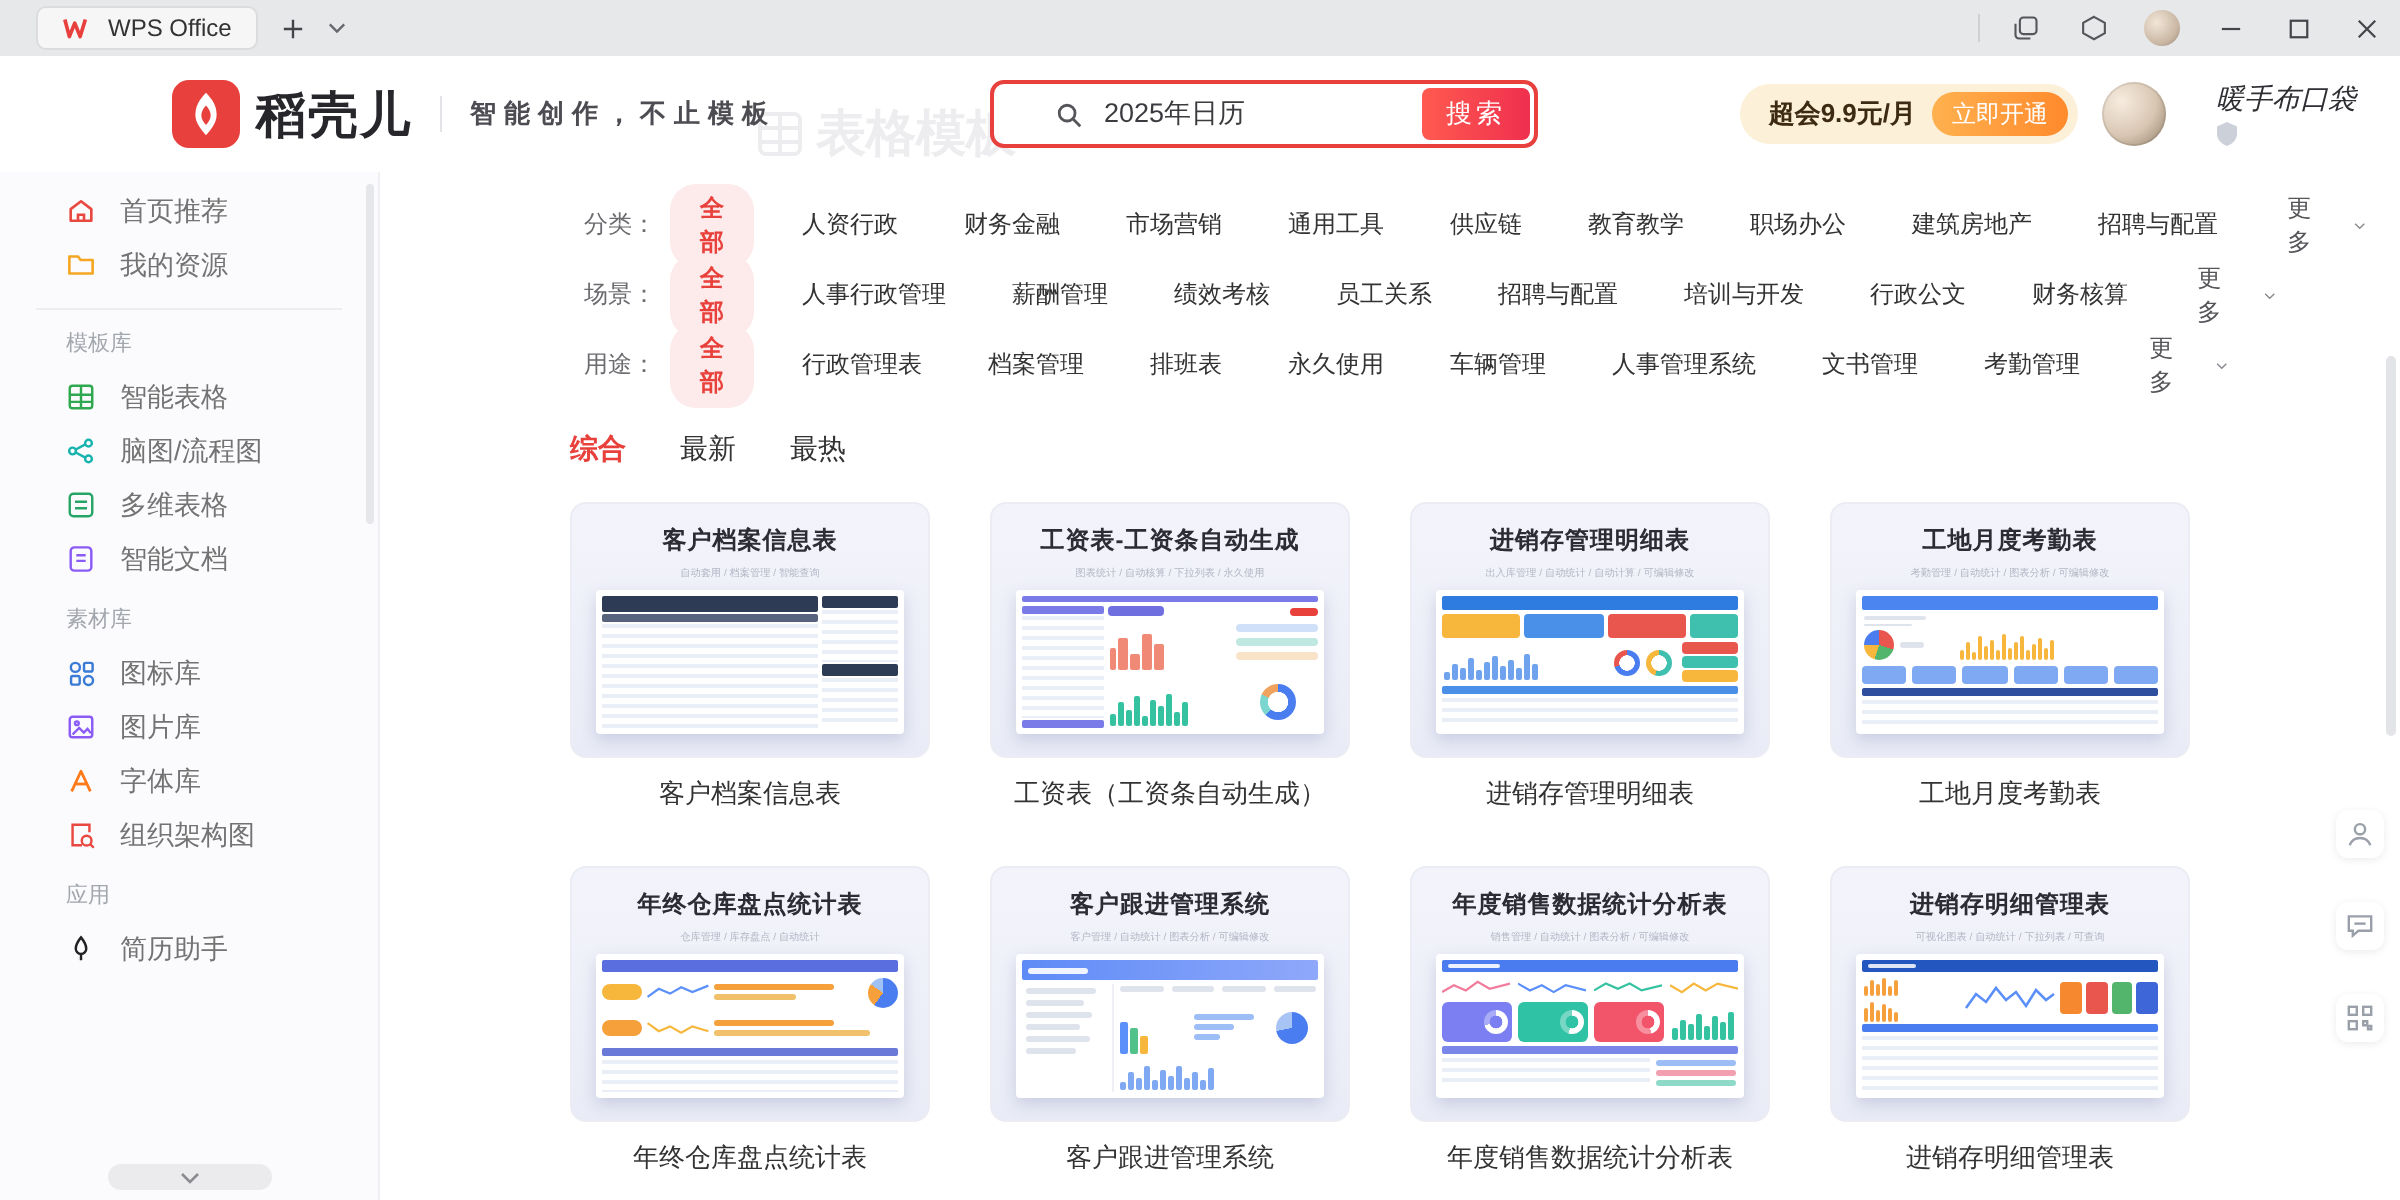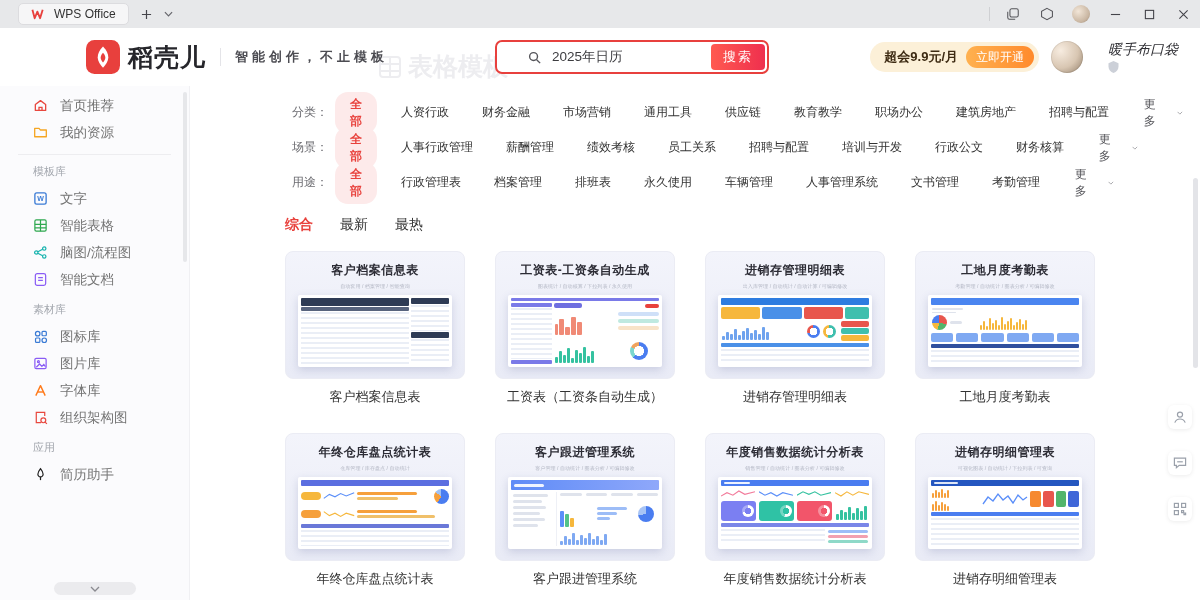--- a/index.html
+++ b/index.html
@@ -193,46 +193,46 @@
         <svg width="15" height="15" viewBox="0 0 16 16">
           <path d="M1.8 3.5h4.6l1.4 1.8h6.4v7.2H1.8z" fill="none" stroke="#f5a623" stroke-width="1.4" stroke-linejoin="round"></path>
         </svg>
       </span>
     <span>我的资源</span>
   </div>
   <div class="s-div"></div>
   <div class="s-sec">模板库</div>
   <div class="s-item">
     <span class="s-ico">
-        <svg width="15" height="15" viewBox="0 0 16 16">
-          <rect x="2" y="2" width="12" height="12" rx="2" fill="none" stroke="#3a7bd5" stroke-width="1.4"></rect>
-          <text x="8" y="11" font-size="7.5" font-weight="bold" fill="#3a7bd5" text-anchor="middle">W</text>
-        </svg>
-      </span>
-    <span>文字</span>
-  </div>
-  <div class="s-item">
-    <span class="s-ico">
         <svg width="15" height="15" viewBox="0 0 16 16" fill="none" stroke="#2fa84f" stroke-width="1.3">
           <rect x="2" y="2" width="12" height="12" rx="1.5"></rect>
           <path d="M2 6.8h12M2 10.6h12M8 2v12"></path>
         </svg>
       </span>
     <span>智能表格</span>
   </div>
   <div class="s-item">
     <span class="s-ico">
         <svg width="15" height="15" viewBox="0 0 16 16" fill="none" stroke="#17b3ae" stroke-width="1.3">
           <circle cx="3.5" cy="8" r="1.8"></circle>
           <circle cx="12" cy="3.8" r="1.8"></circle>
           <circle cx="12" cy="12.2" r="1.8"></circle>
           <path d="M5.2 7.2 10.3 4.5M5.2 8.8 10.3 11.5"></path>
         </svg>
       </span>
     <span>脑图/流程图</span>
+  </div>
+  <div class="s-item">
+    <span class="s-ico">
+        <svg width="15" height="15" viewBox="0 0 16 16" fill="none" stroke="#27a567" stroke-width="1.3">
+          <rect x="2" y="2" width="12" height="12" rx="2"></rect>
+          <path d="M4.8 6.3h6.4M4.8 9.7h6.4"></path>
+        </svg>
+      </span>
+    <span>多维表格</span>
   </div>
   <div class="s-item">
     <span class="s-ico">
         <svg width="15" height="15" viewBox="0 0 16 16" fill="none" stroke="#8a5cf5" stroke-width="1.3">
           <rect x="2.5" y="1.8" width="11" height="12.4" rx="2"></rect>
           <path d="M5.5 6h5M5.5 9h5"></path>
         </svg>
       </span>
     <span>智能文档</span>
   </div>

